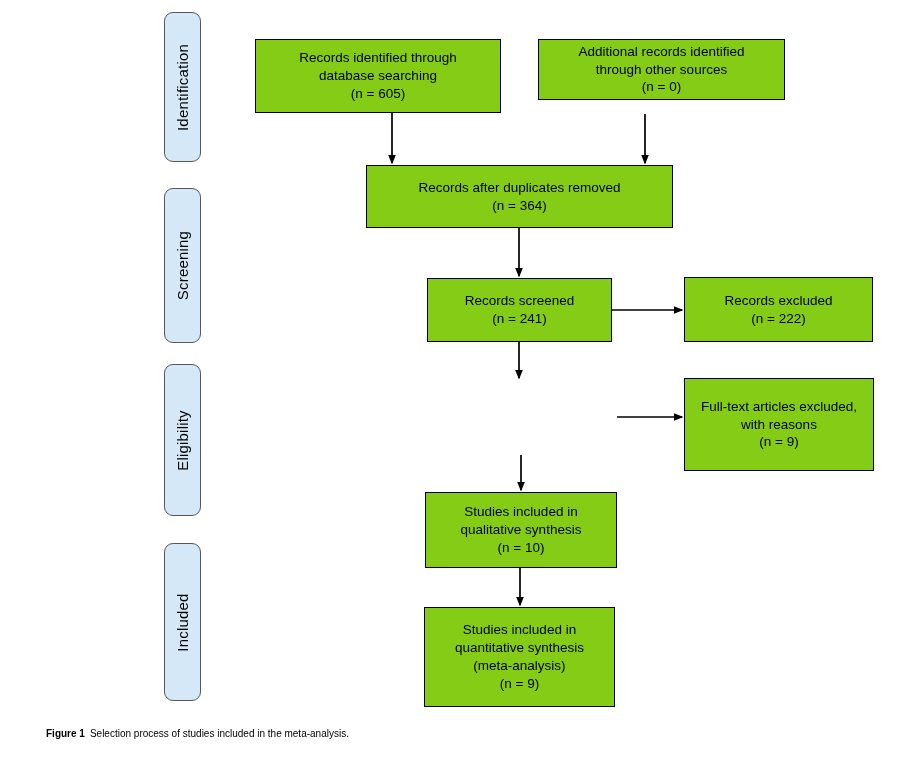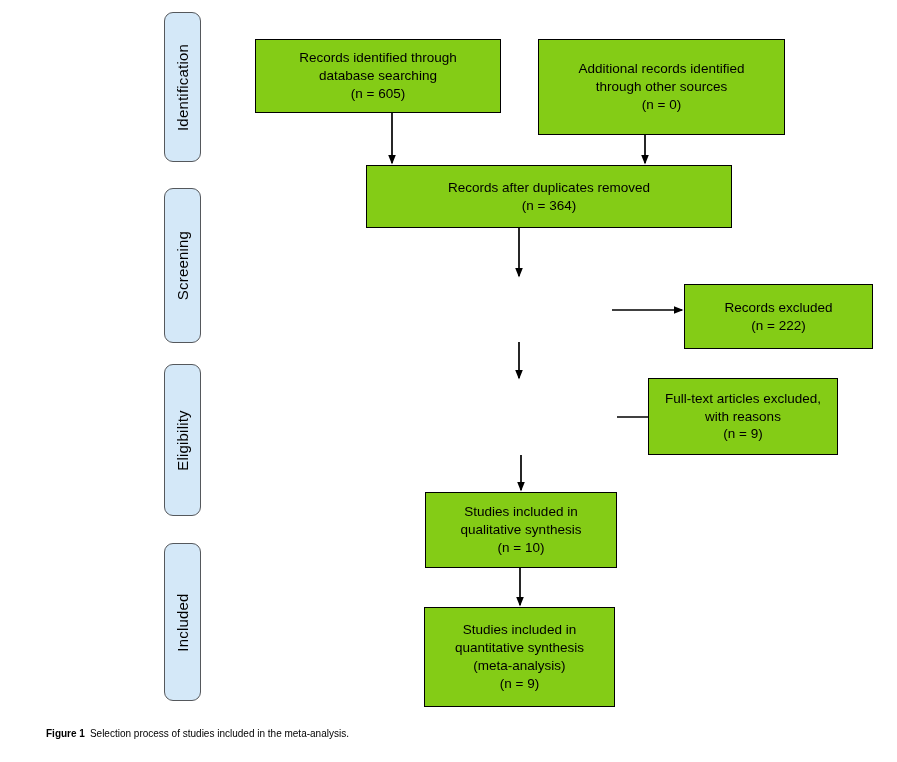--- a/index.html
+++ b/index.html
@@ -116,34 +116,38 @@
   </div>
   <div class="stage" style="left:164px; top:543px; height:158px;">
     <span class="stage-text">Included</span>
   </div>
 
   <div class="fbox" style="left:255px; top:39px; width:246px; height:74px;">
     <span class="ftext">Records identified through
 database searching
 (n = 605)</span>
   </div>
-  <div class="fbox" style="left:538px; top:39px; width:247px; height:96px;">
+  <div class="fbox" style="left:538px; top:39px; width:247px; height:61px;">
     <span class="ftext">Additional records identified
 through other sources
 (n = 0)</span>
   </div>
-  <div class="fbox" style="left:366px; top:165px; width:366px; height:63px;">
+  <div class="fbox" style="left:366px; top:165px; width:307px; height:63px;">
     <span class="ftext">Records after duplicates removed
 (n = 364)</span>
   </div>
-  <div class="fbox" style="left:684px; top:284px; width:189px; height:65px;">
+  <div class="fbox" style="left:427px; top:278px; width:185px; height:64px;">
+    <span class="ftext">Records screened
+(n = 241)</span>
+  </div>
+  <div class="fbox" style="left:684px; top:277px; width:189px; height:65px;">
     <span class="ftext">Records excluded
 (n = 222)</span>
   </div>
-  <div class="fbox" style="left:648px; top:378px; width:190px; height:77px;align-items:center;">
+  <div class="fbox" style="left:684px; top:378px; width:190px; height:93px;align-items:center;">
     <span class="ftext">Full-text articles excluded,
 with reasons
 (n = 9)</span>
   </div>
   <div class="fbox" style="left:425px; top:492px; width:192px; height:76px;">
     <span class="ftext">Studies included in
 qualitative synthesis
 (n = 10)</span>
   </div>
   <div class="fbox" style="left:424px; top:607px; width:191px; height:100px;">

